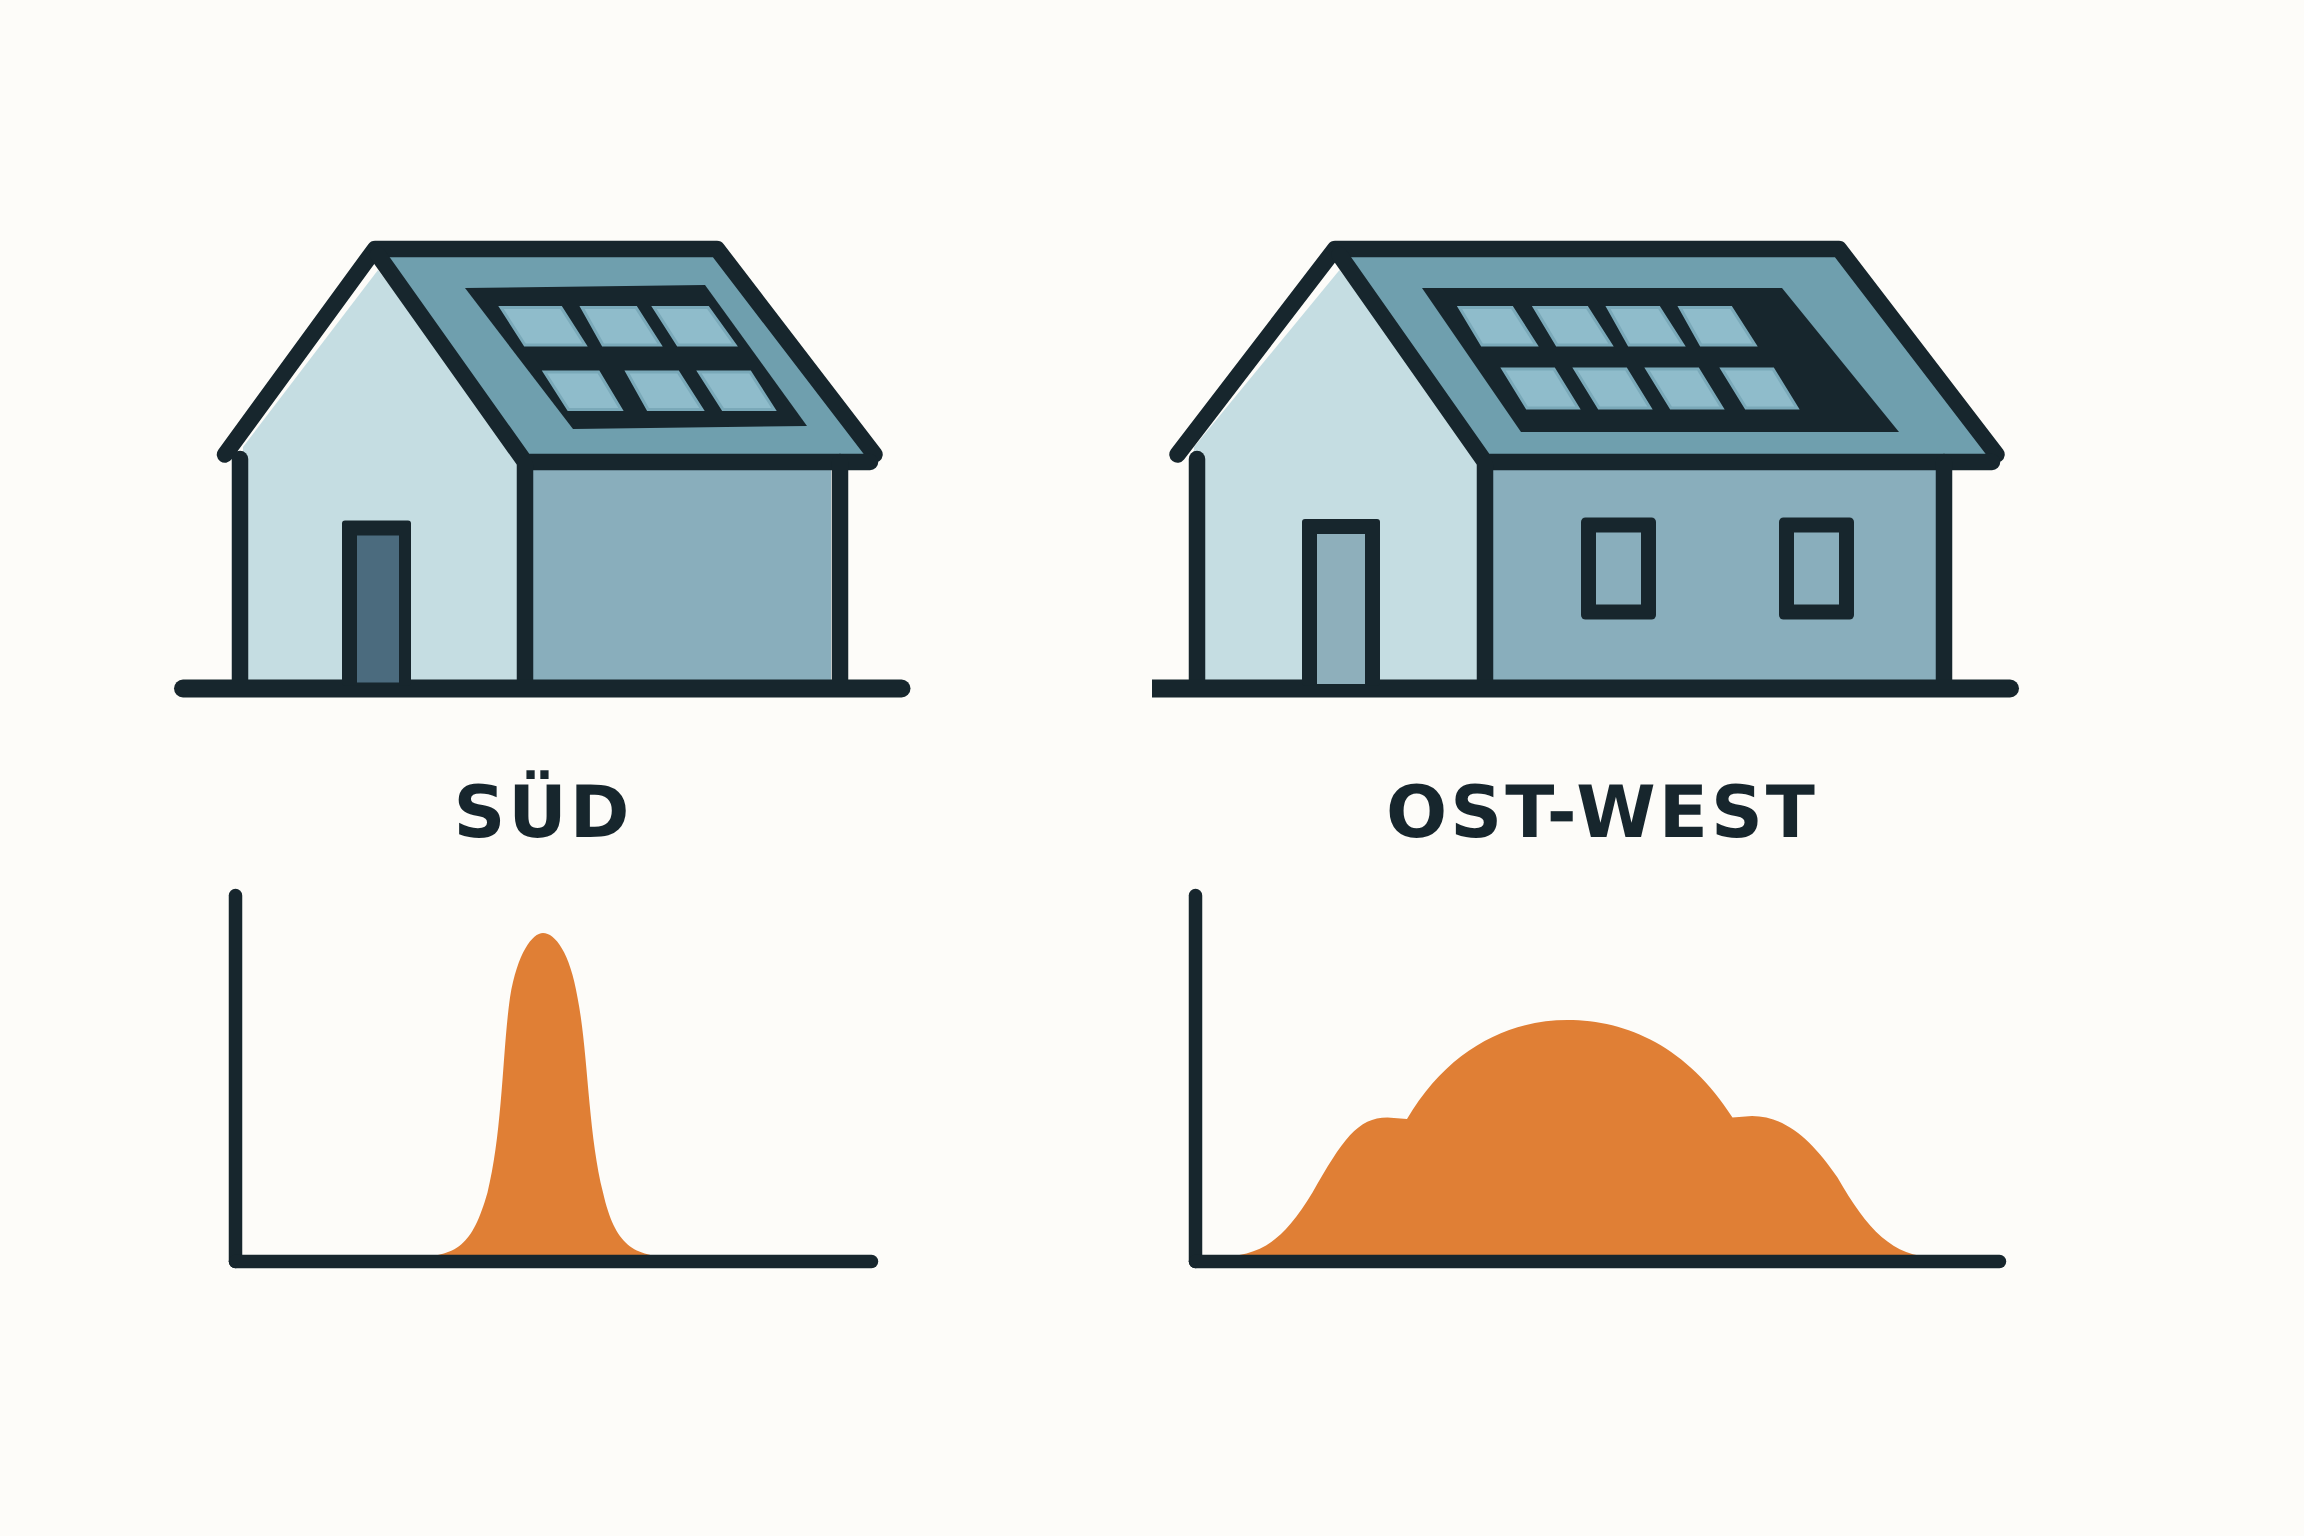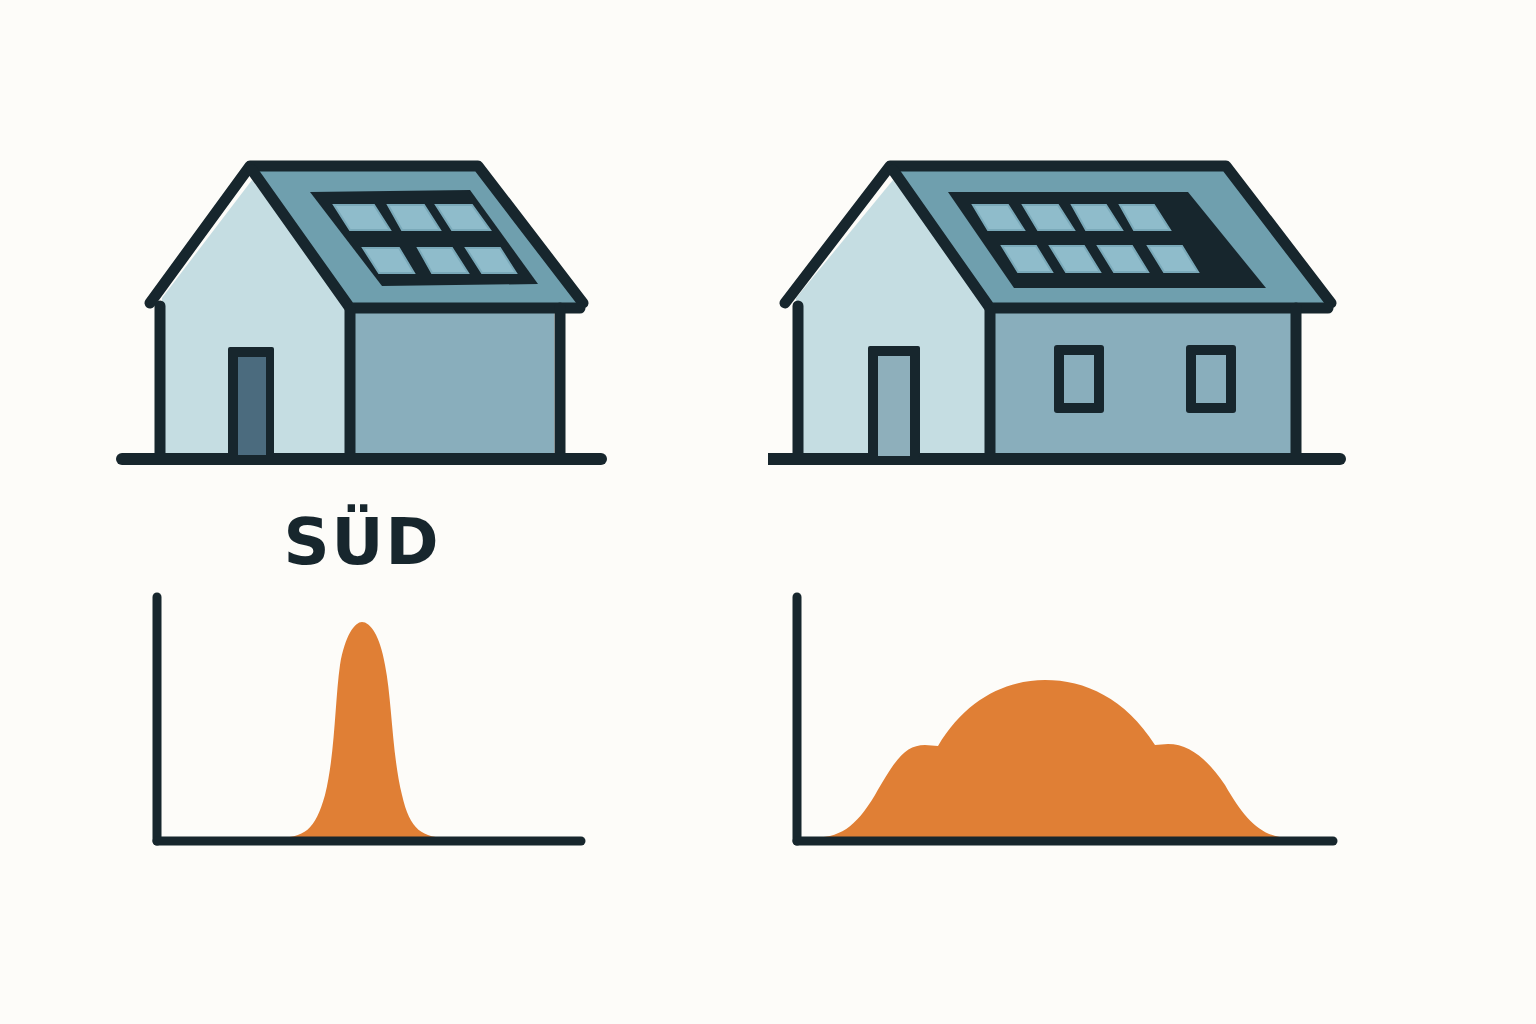--- a/index.html
+++ b/index.html
@@ -8,21 +8,21 @@
     background: #fdfcf9;
     position: relative;
     overflow: hidden;
     font-family: "DejaVu Sans", "Liberation Sans", sans-serif;
   }
   .panel { position: absolute; top: 0; width: 768px; height: 1024px; }
   .panel svg.house { position: absolute; left: 0; top: 0; }
   .label {
     position: absolute;
     top: 502px;
-    font-size: 64px;
+    font-size: 48px;
     font-weight: bold;
     letter-spacing: 2px;
     color: #17262d;
     text-align: center;
     line-height: 80px;
   }
   .chart { position: absolute; }
 </style>
 </head>
 <body>
@@ -114,20 +114,21 @@
     <g>
       <rect x="286" y="345" width="50" height="68" fill="#17262d" rx="3"></rect>
       <rect x="296" y="355" width="30" height="48" fill="#89aebc"></rect>
     </g>
     <g>
       <rect x="418" y="345" width="50" height="68" fill="#17262d" rx="3"></rect>
       <rect x="428" y="355" width="30" height="48" fill="#89aebc"></rect>
     </g>
   </svg>
 
+  <div class="label" style="left:40px; width:520px;">OST-WEST</div>
 
   <svg class="chart" width="570" height="280" viewBox="0 0 570 280" style="left:12px; top:580px;">
     <path d="M30,258 C60,258 75,248 95,215 C115,180 125,165 145,165 L158,166 C185,120 225,100 265,100 C305,100 345,118 375,165 L388,164 C410,164 428,180 445,205 C465,240 482,258 510,258 Z" fill="#e07f35"></path>
     <g stroke="#17262d" stroke-width="9" stroke-linecap="round" fill="none">
       <polyline points="17,17 17,261"></polyline>
       <polyline points="17,261 553,261"></polyline>
     </g>
   </svg>
 </div>
 

